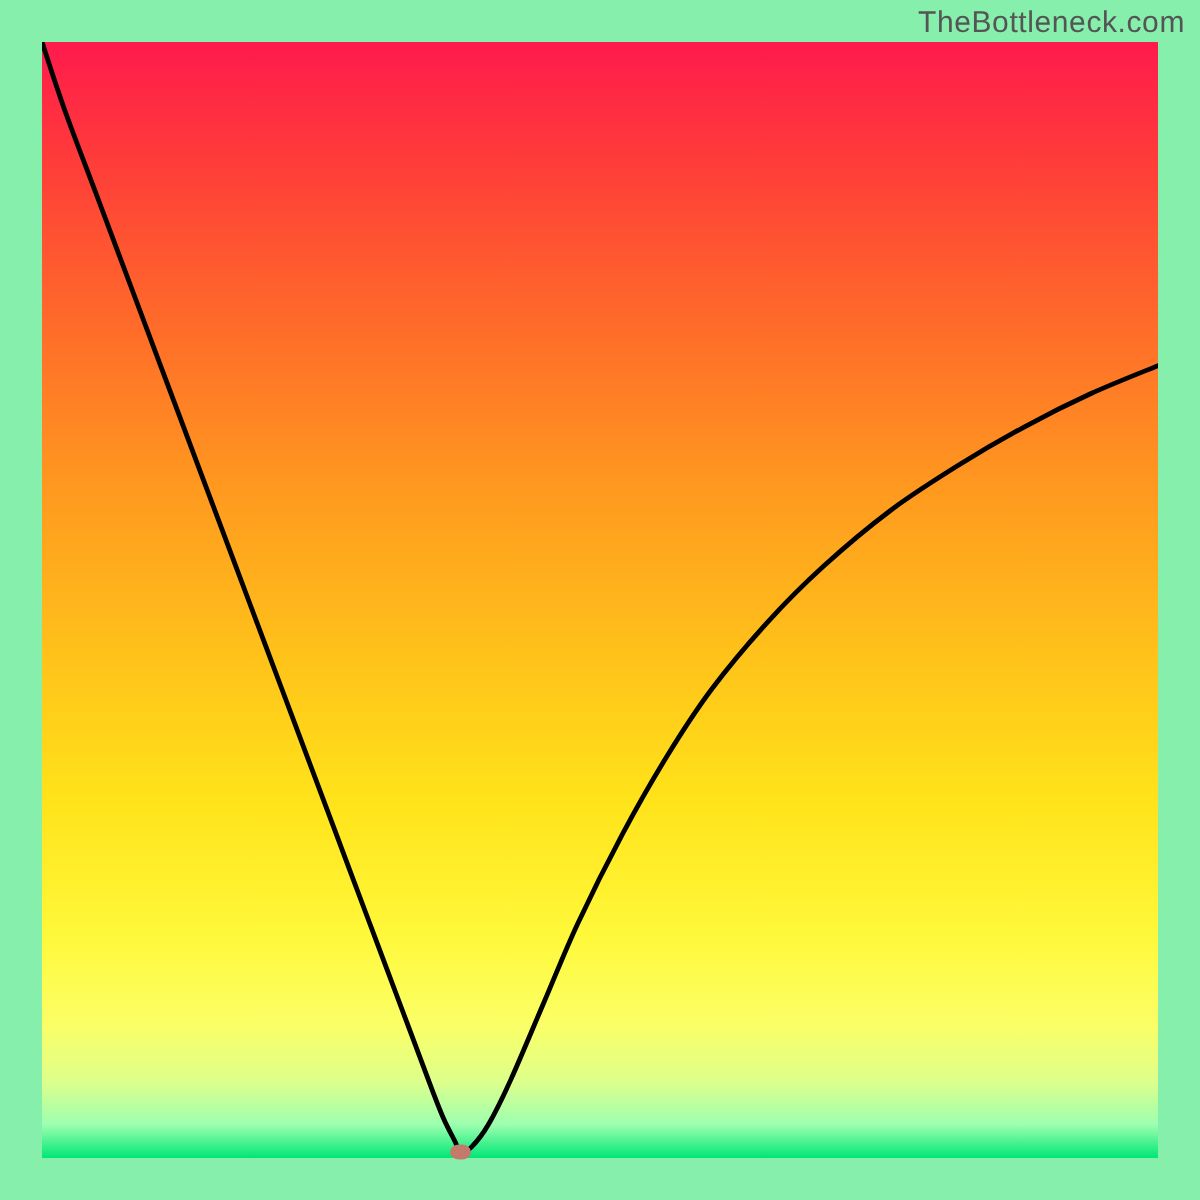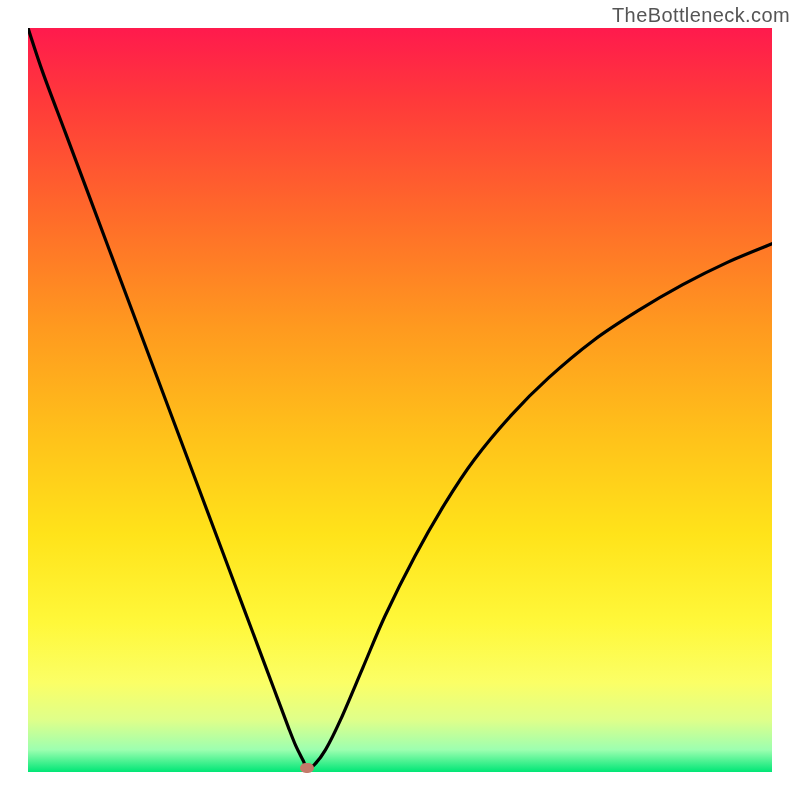--- a/index.html
+++ b/index.html
@@ -8,21 +8,21 @@
     width: 800px;
     height: 800px;
     background: #000;
     overflow: hidden;
     font-family: Arial, Helvetica, sans-serif;
   }
   .frame {
     position: relative;
     width: 800px;
     height: 800px;
-    background: #ffffff;
+    background: #86efac;
   }
   .watermark {
     position: absolute;
     top: 4px;
     right: 10px;
     color: #555;
     font-size: 20px;
     font-weight: 500;
     letter-spacing: 0.4px;
     z-index: 10;

